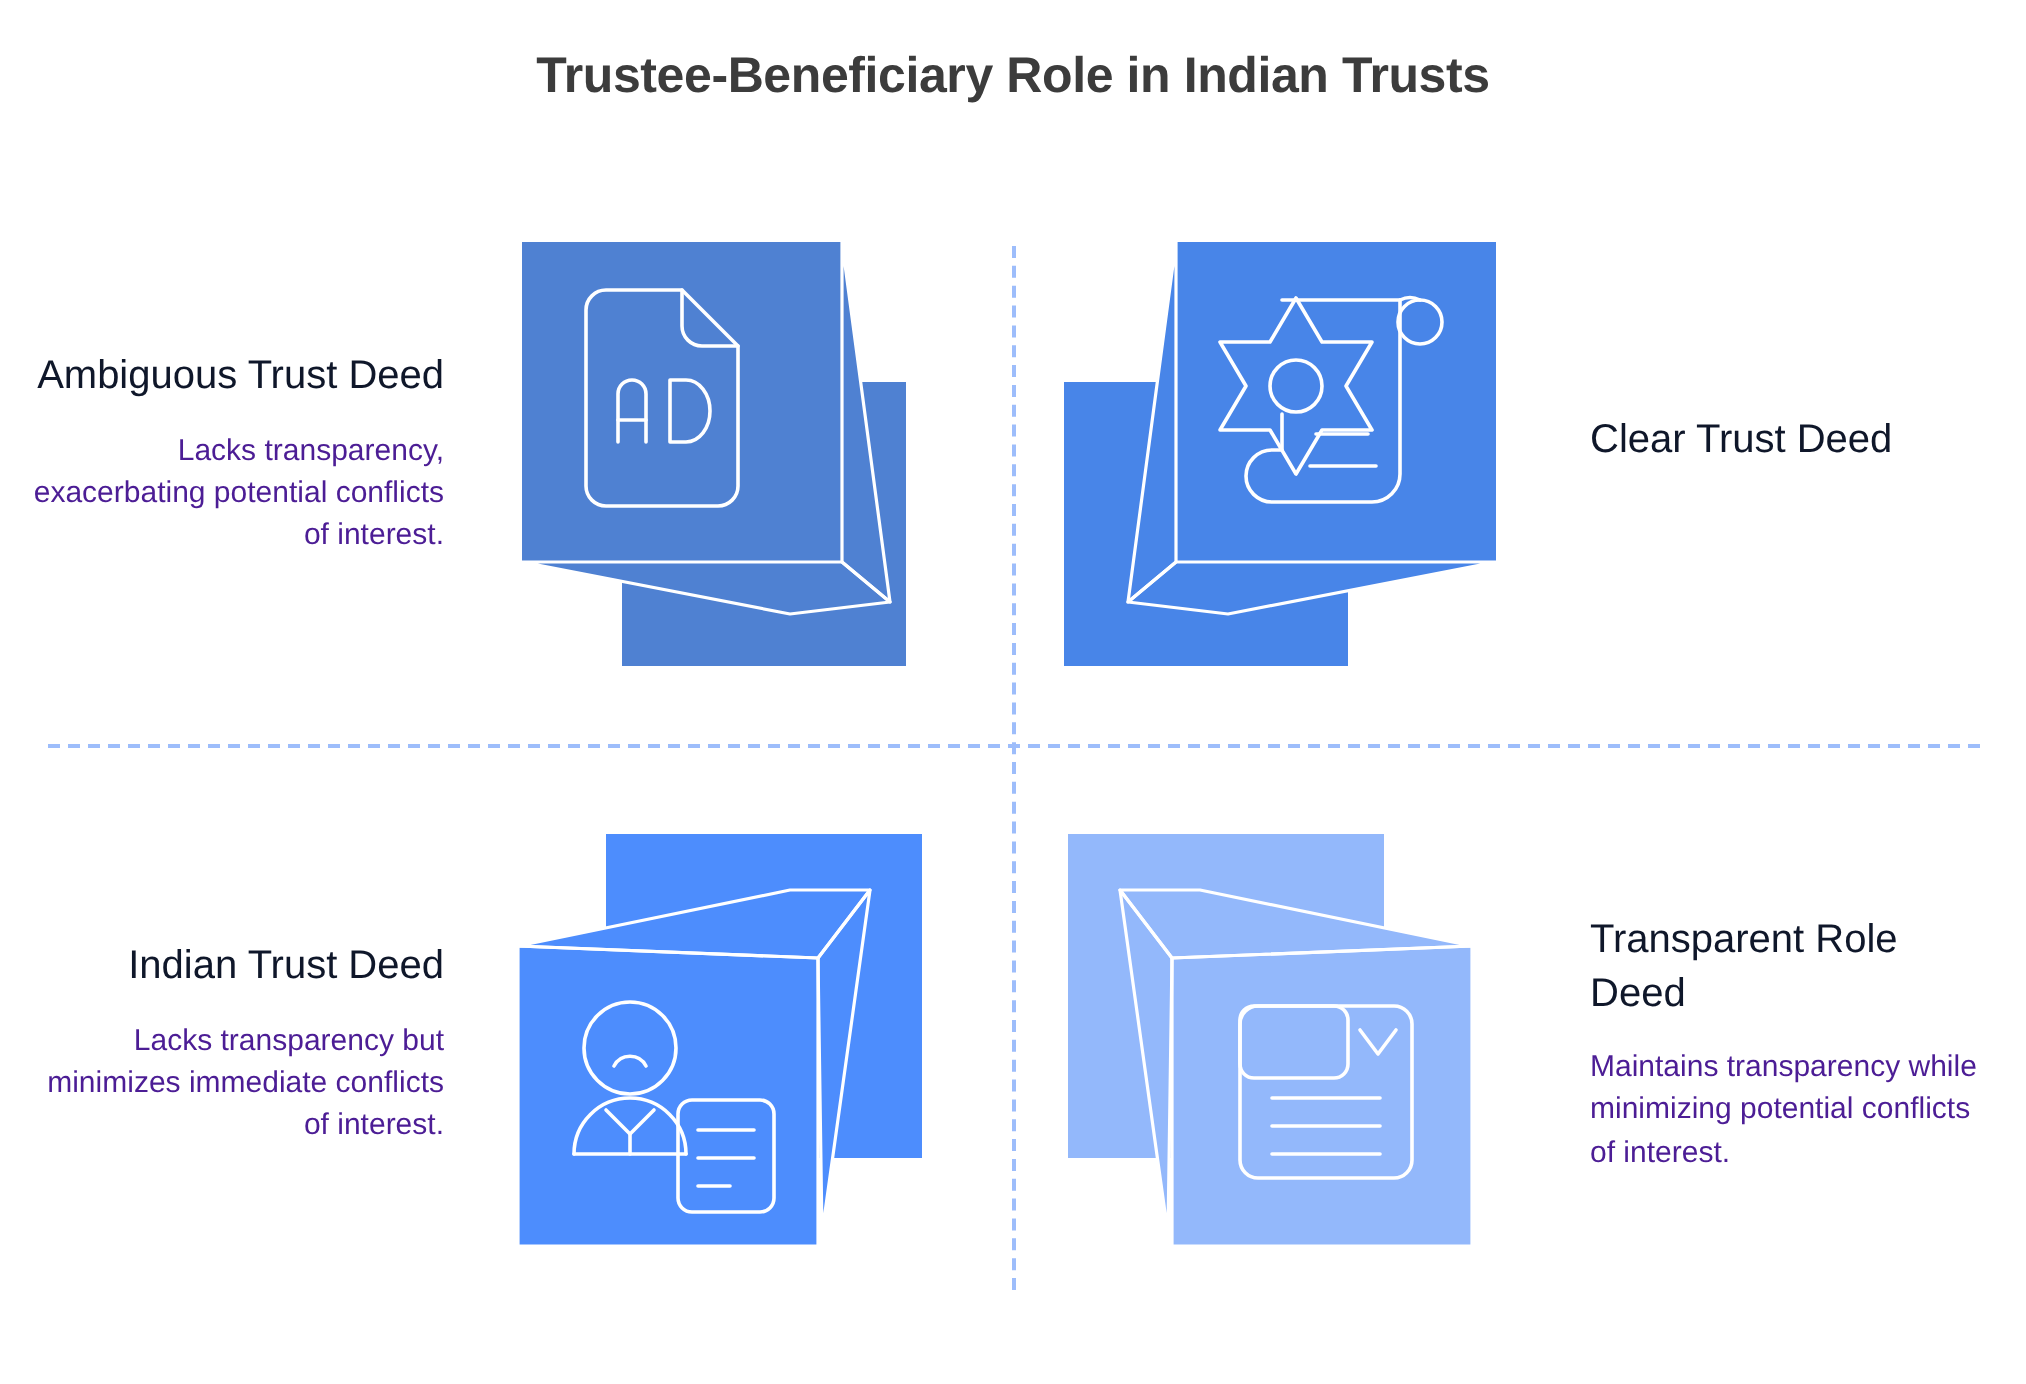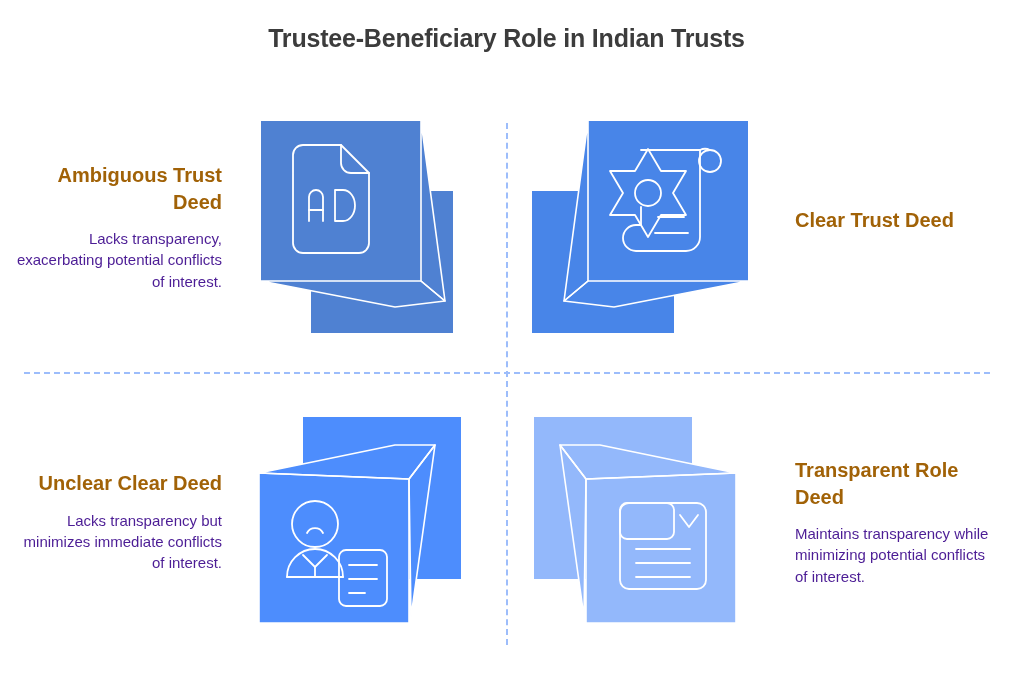--- a/index.html
+++ b/index.html
@@ -69,22 +69,22 @@
   .art-col {
     flex: 1 1 auto;
     display: flex;
     align-items: center;
     justify-content: center;
     height: 100%;
   }
 
   .quad-title {
     font-size: 20px;
-    font-weight: bold;
-    color: #a16207;
+    font-weight: normal;
+    color: #0f172a;
     line-height: 1.33;
     margin-bottom: 13px;
   }
   .quad-body {
     font-size: 15px;
     color: #4c1d95;
     line-height: 1.42;
   }
 
   .align-right { text-align: right; }
@@ -177,21 +177,21 @@
         <g fill="none" stroke="#ffffff" stroke-width="1.8" stroke-linejoin="round">
           <path d="M124,40 L137,62 L162,62 L149,84 L162,106 L137,106 L124,128 L111,106 L86,106 L99,84 L86,62 L111,62 Z"></path>
           <circle cx="124" cy="84" r="13"></circle>
         </g>
       </svg>
     </div>
   </div>
 
   <div class="quad quad-bl">
     <div class="text-col align-right">
-      <div class="quad-title">Unclear Clear Deed</div>
+      <div class="quad-title">Indian Trust Deed</div>
       <div class="quad-body">Lacks transparency but minimizes immediate conflicts of interest.</div>
     </div>
     <div class="art-col">
       <svg width="236" height="230" viewBox="0 0 236 230">
 
         <rect x="54" y="10" width="158" height="162" fill="#4d8dfd"></rect>
 
         <polygon points="10,66 146,38 186,38 160,72" fill="#4d8dfd"></polygon>
         <polygon points="160,72 186,38 162,210" fill="#4d8dfd"></polygon>
 

